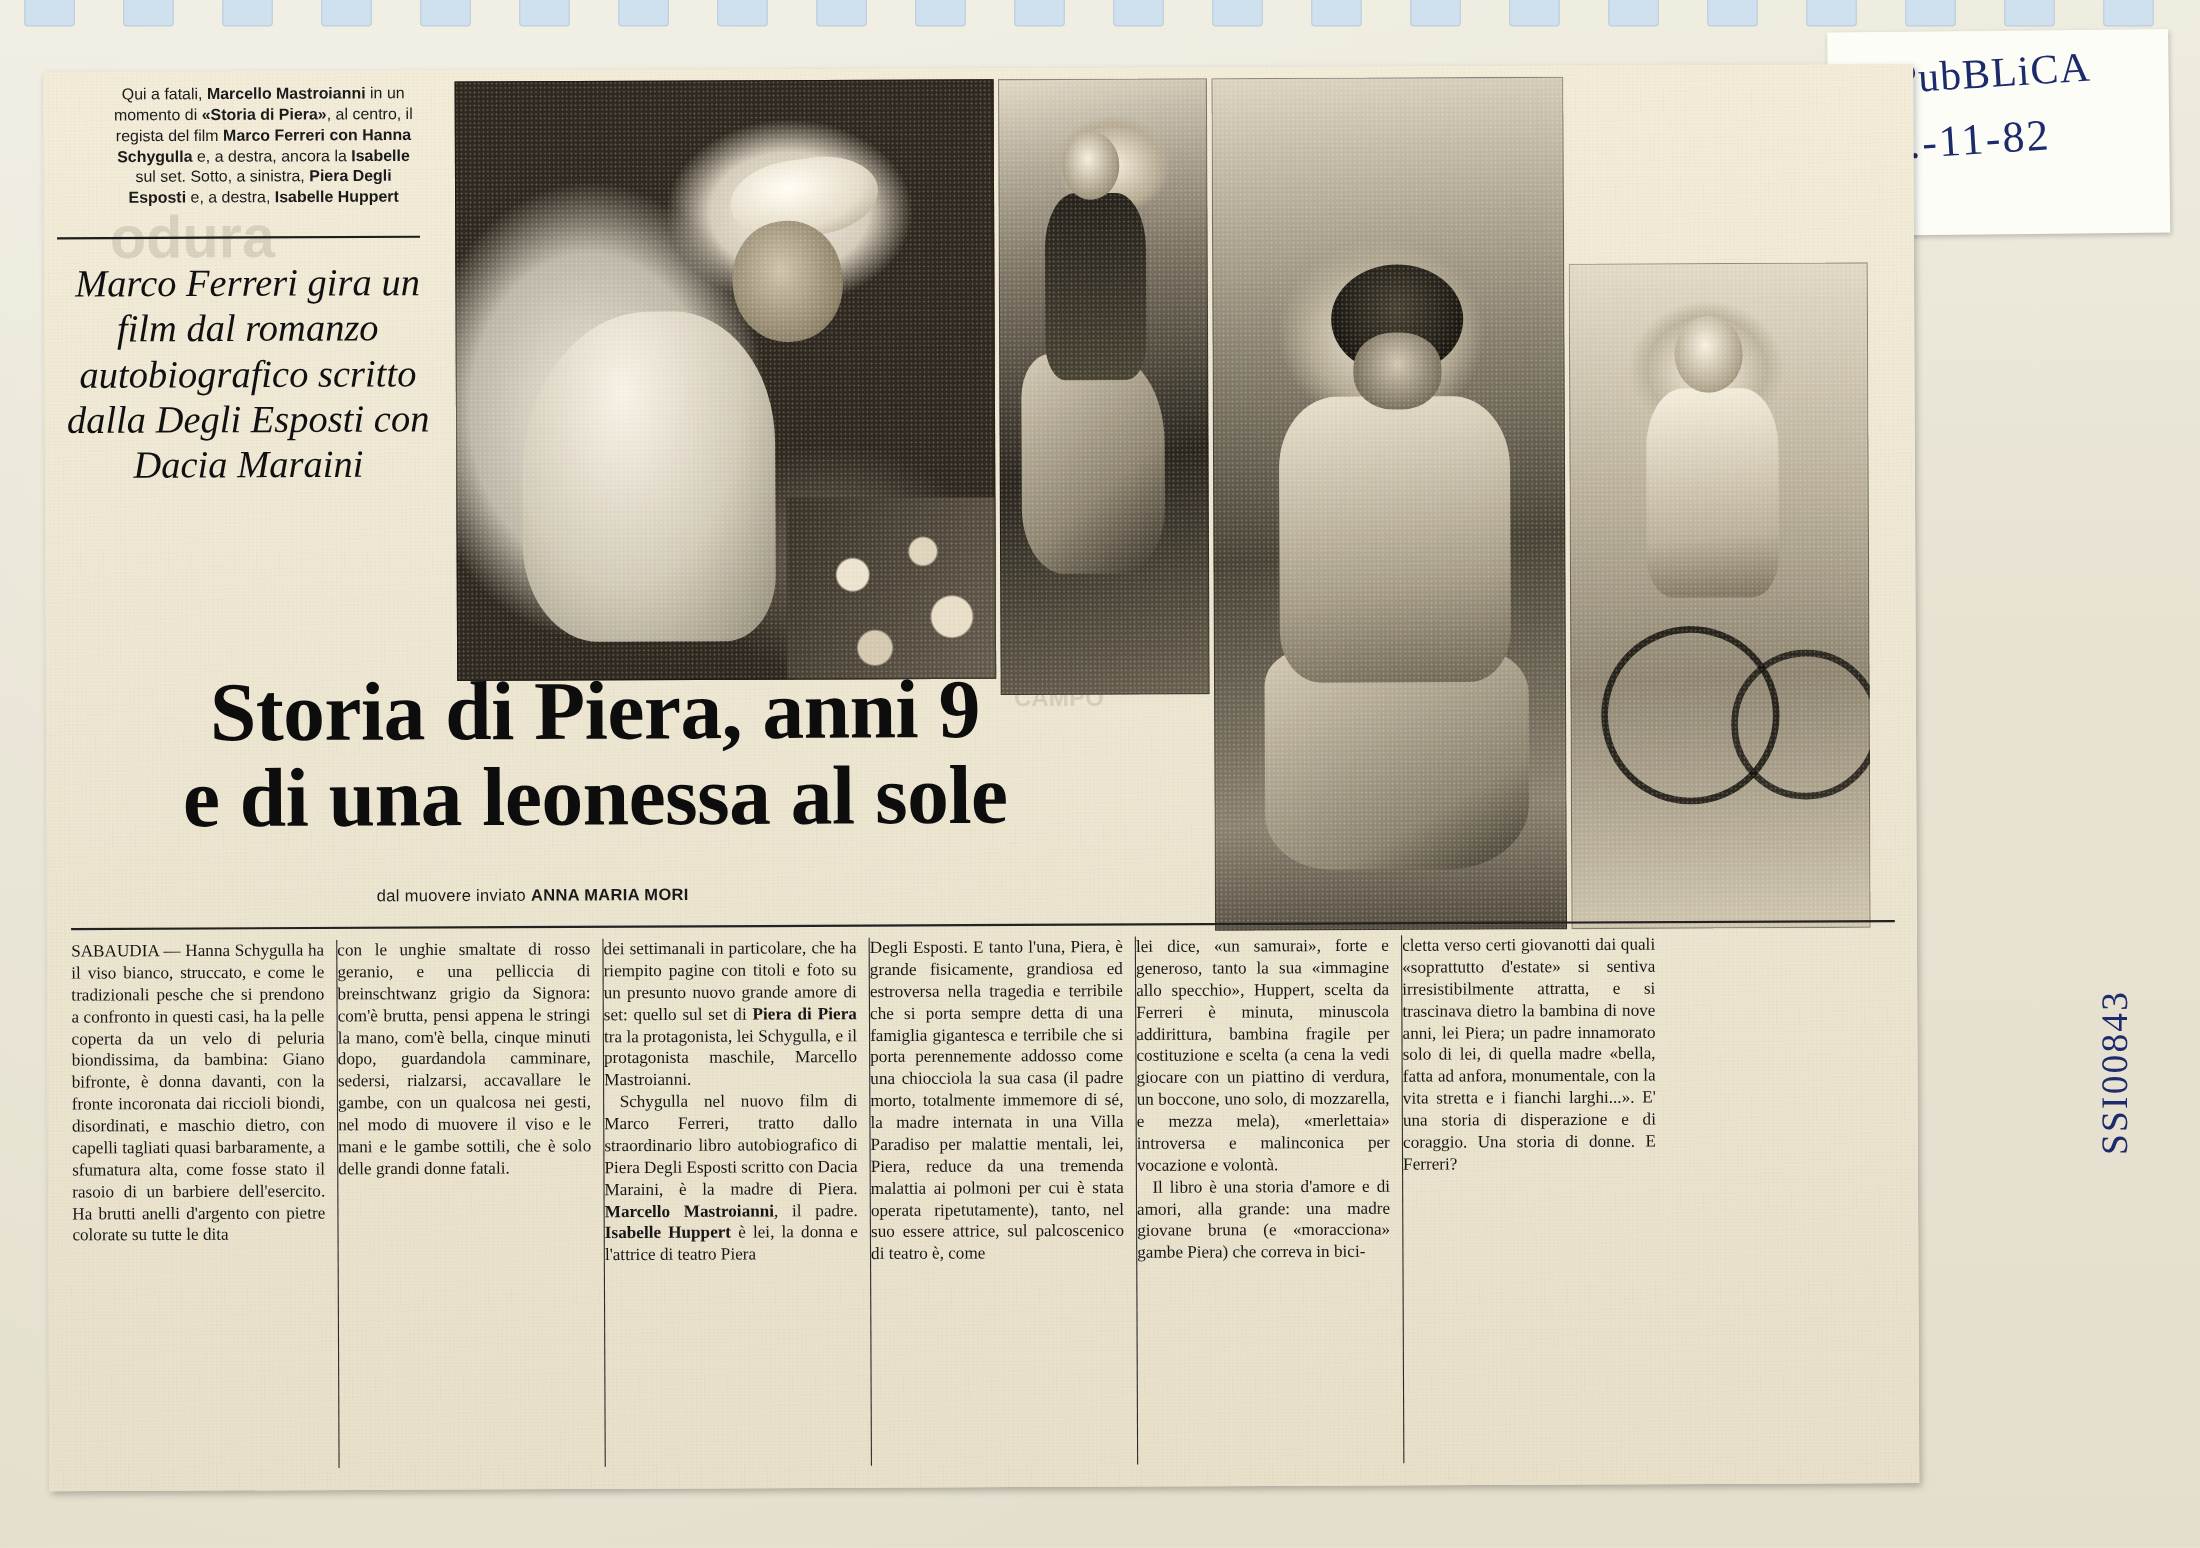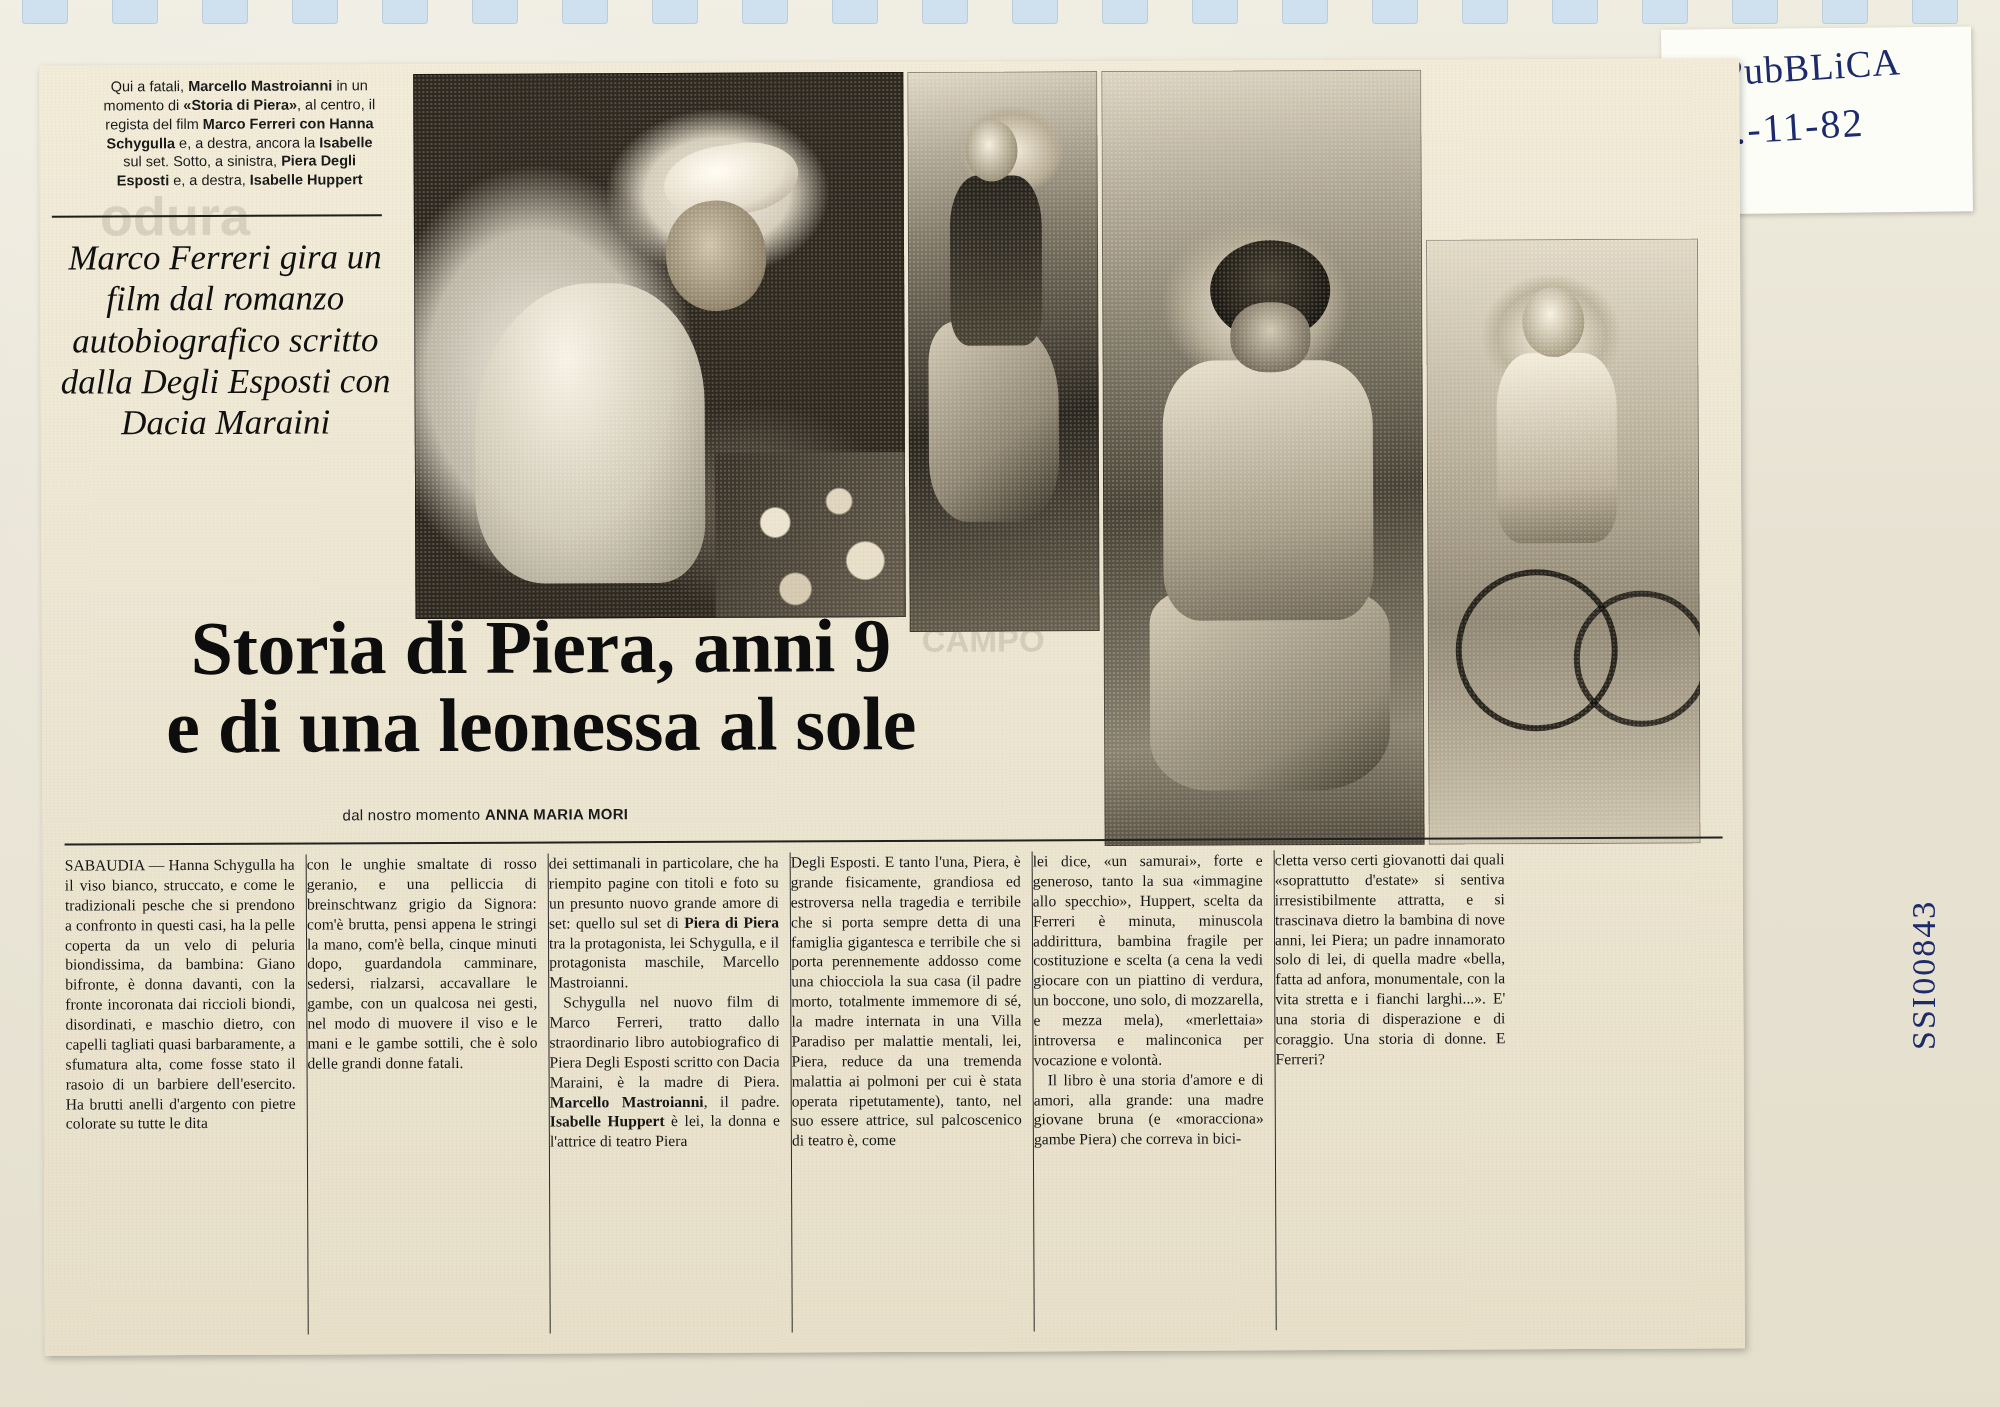--- a/index.html
+++ b/index.html
@@ -250,21 +250,21 @@
     <span class="hw hw2">7/8.-11-82</span>
   </div>
 
   <div id="sidecode">SSI00843</div>
 
   <div id="clipping">
     <div class="paper-noise"></div>
 
     <div class="ghost" style="left:60px;top:120px;font-size:54px;">odura</div>
     <div class="ghost" style="left:880px;top:240px;font-size:26px;">DE TTA</div>
-    <div class="ghost" style="left:880px;top:560px;font-size:33px;">CAMPO</div>
+    <div class="ghost" style="left:880px;top:560px;font-size:22px;">CAMPO</div>
 
     <div id="caption"><span>Qui a fatali, </span><b>Marcello Mastroianni</b><span> in un momento di </span><b>«Storia di Piera»</b><span>, al centro, il regista del film </span><b>Marco Ferreri con Hanna Schygulla</b><span> e, a destra, ancora la </span><b>Isabelle</b><span> sul set. Sotto, a sinistra, </span><b>Piera Degli Esposti</b><span> e, a destra, </span><b>Isabelle Huppert</b></div>
     <div id="caption-rule"></div>
 
     <div id="standfirst">Marco Ferreri gira un film dal romanzo autobiografico scritto dalla Degli Esposti con Dacia Maraini</div>
 
     <div class="photo" id="photo1">
       <div class="shoulder"></div>
       <div class="hat"></div>
       <div class="face"></div>
@@ -298,21 +298,21 @@
       <div class="halftone"></div>
       <div class="photo-border"></div>
     </div>
 
     <div id="headline">
       <div>Storia di Piera, anni 9</div>
       <div>e di una leonessa al sole</div>
     </div>
 
     <div id="byline">
-      <span class="lead">dal nostro momento </span><span>ANNA MARIA MORI</span>
+      <span class="lead">dal muovere inviato </span><span>ANNA MARIA MORI</span>
     </div>
 
     <div class="rule-top"></div>
 
     <div id="columns">
         <div class="col">
           <p class="first">SABAUDIA — Hanna Schygulla ha il viso bianco, struccato, e come le tradizionali pesche che si prendono a confronto in questi casi, ha la pelle coperta da un velo di peluria biondissima, da bambina: Giano bifronte, è donna davanti, con la fronte incoronata dai riccioli biondi, disordinati, e maschio dietro, con capelli tagliati quasi barbaramente, a sfumatura alta, come fosse stato il rasoio di un barbiere dell'esercito. Ha brutti anelli d'argento con pietre colorate su tutte le dita</p>
         </div>
         <div class="col">
           <p class="first">con le unghie smaltate di rosso geranio, e una pelliccia di breinschtwanz grigio da Signora: com'è brutta, pensi appena le stringi la mano, com'è bella, cinque minuti dopo, guardandola camminare, sedersi, rialzarsi, accavallare le gambe, con un qualcosa nei gesti, nel modo di muovere il viso e le mani e le gambe sottili, che è solo delle grandi donne fatali.</p>

